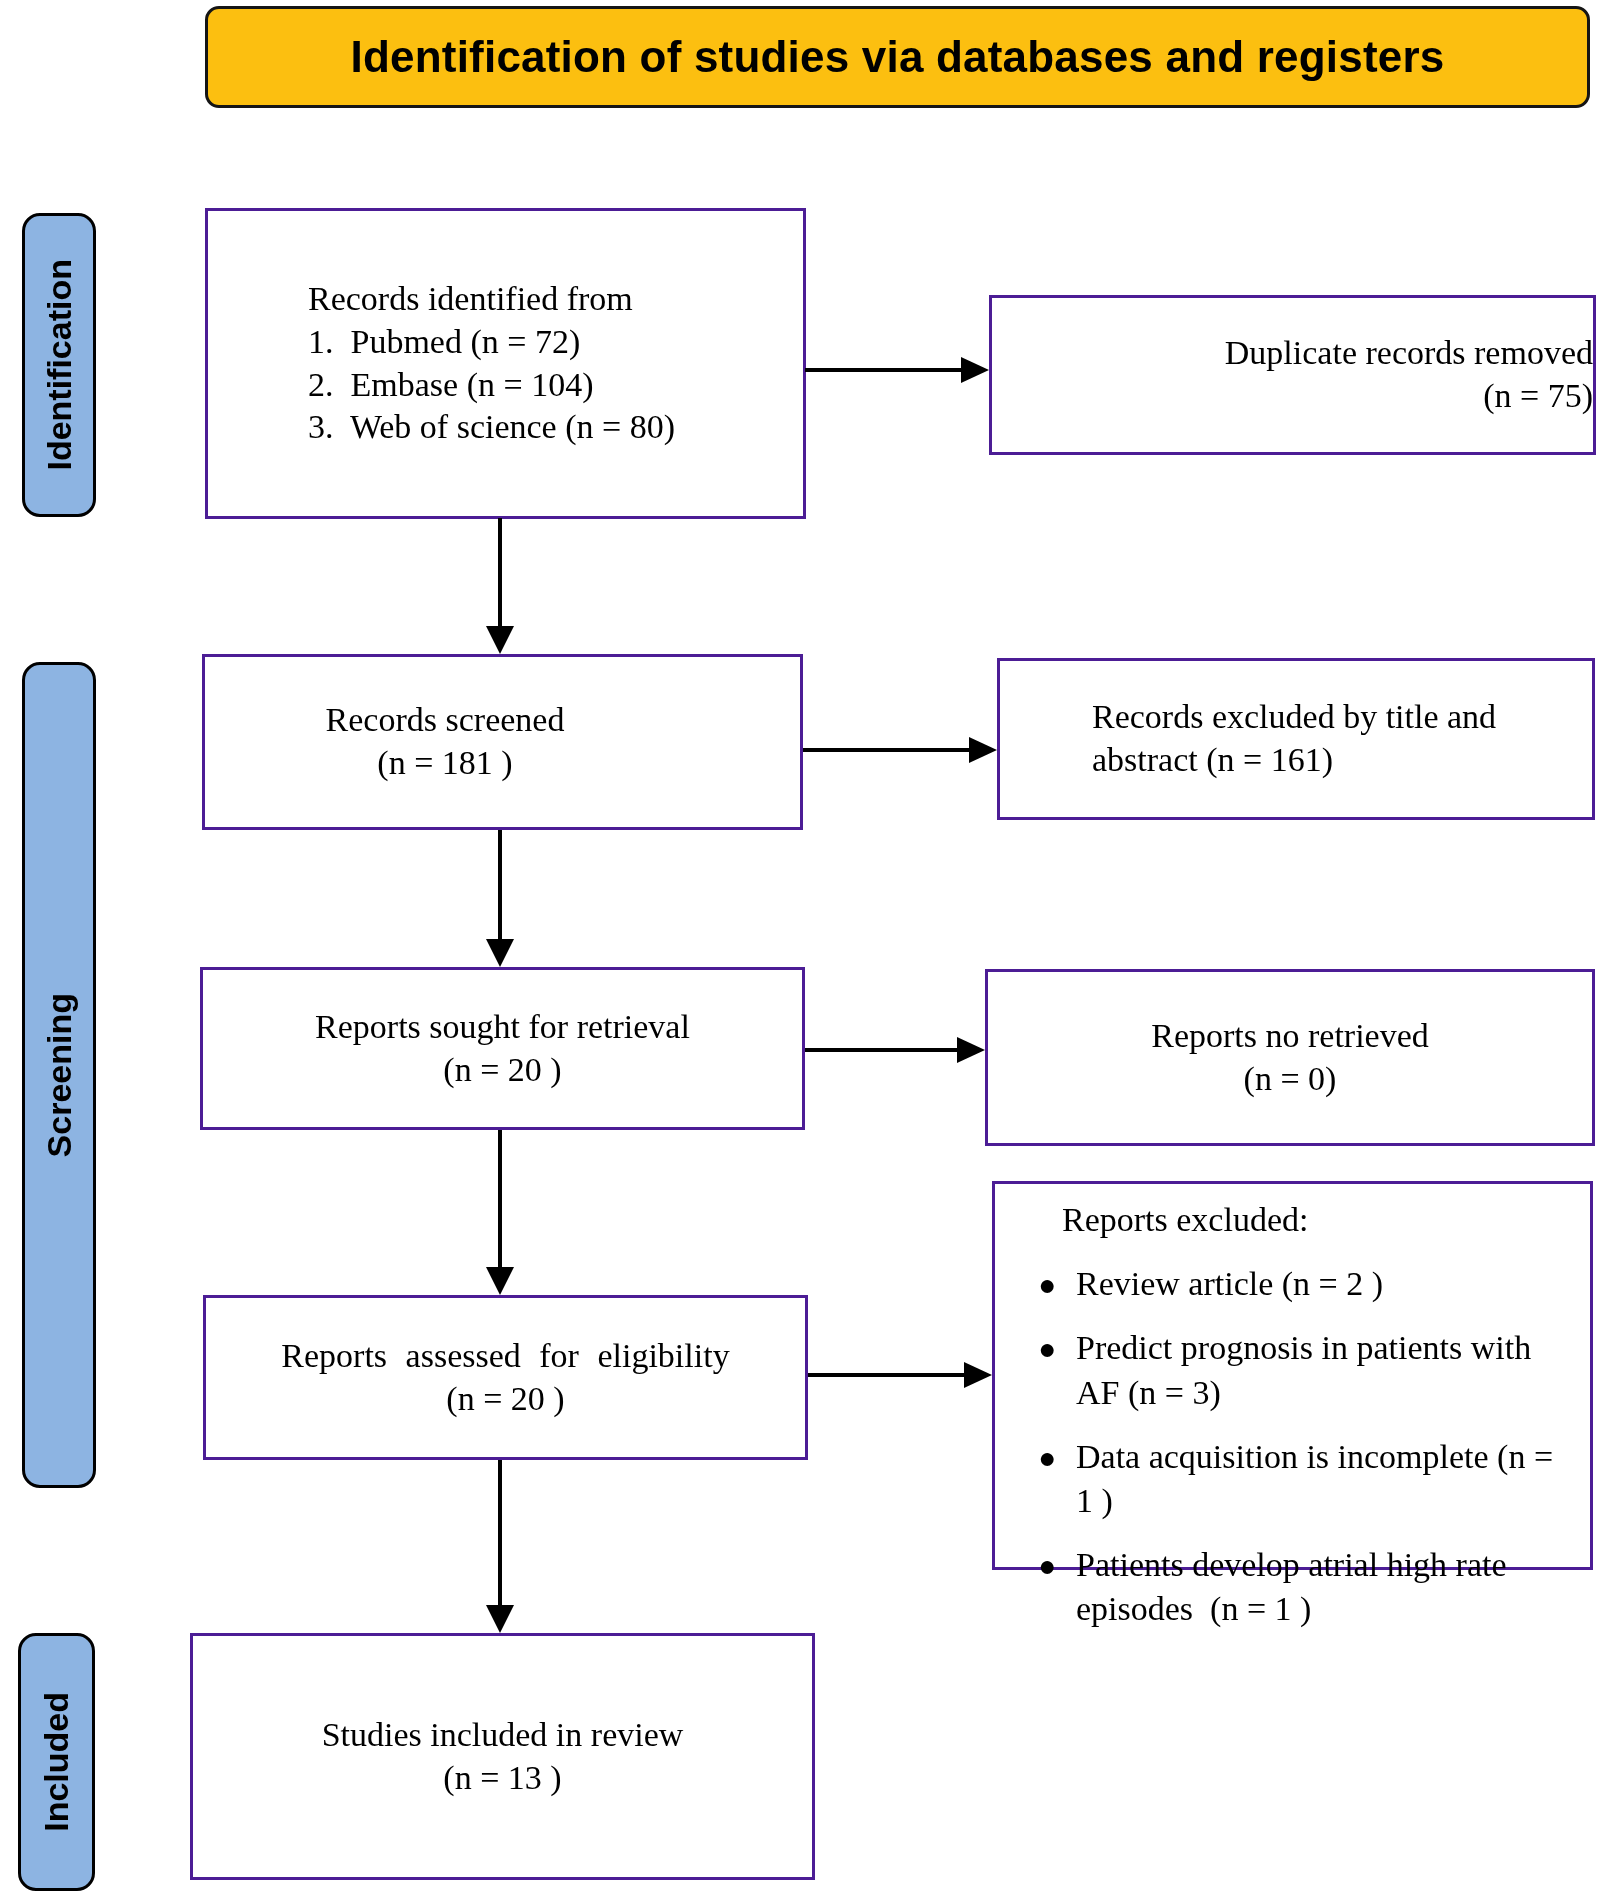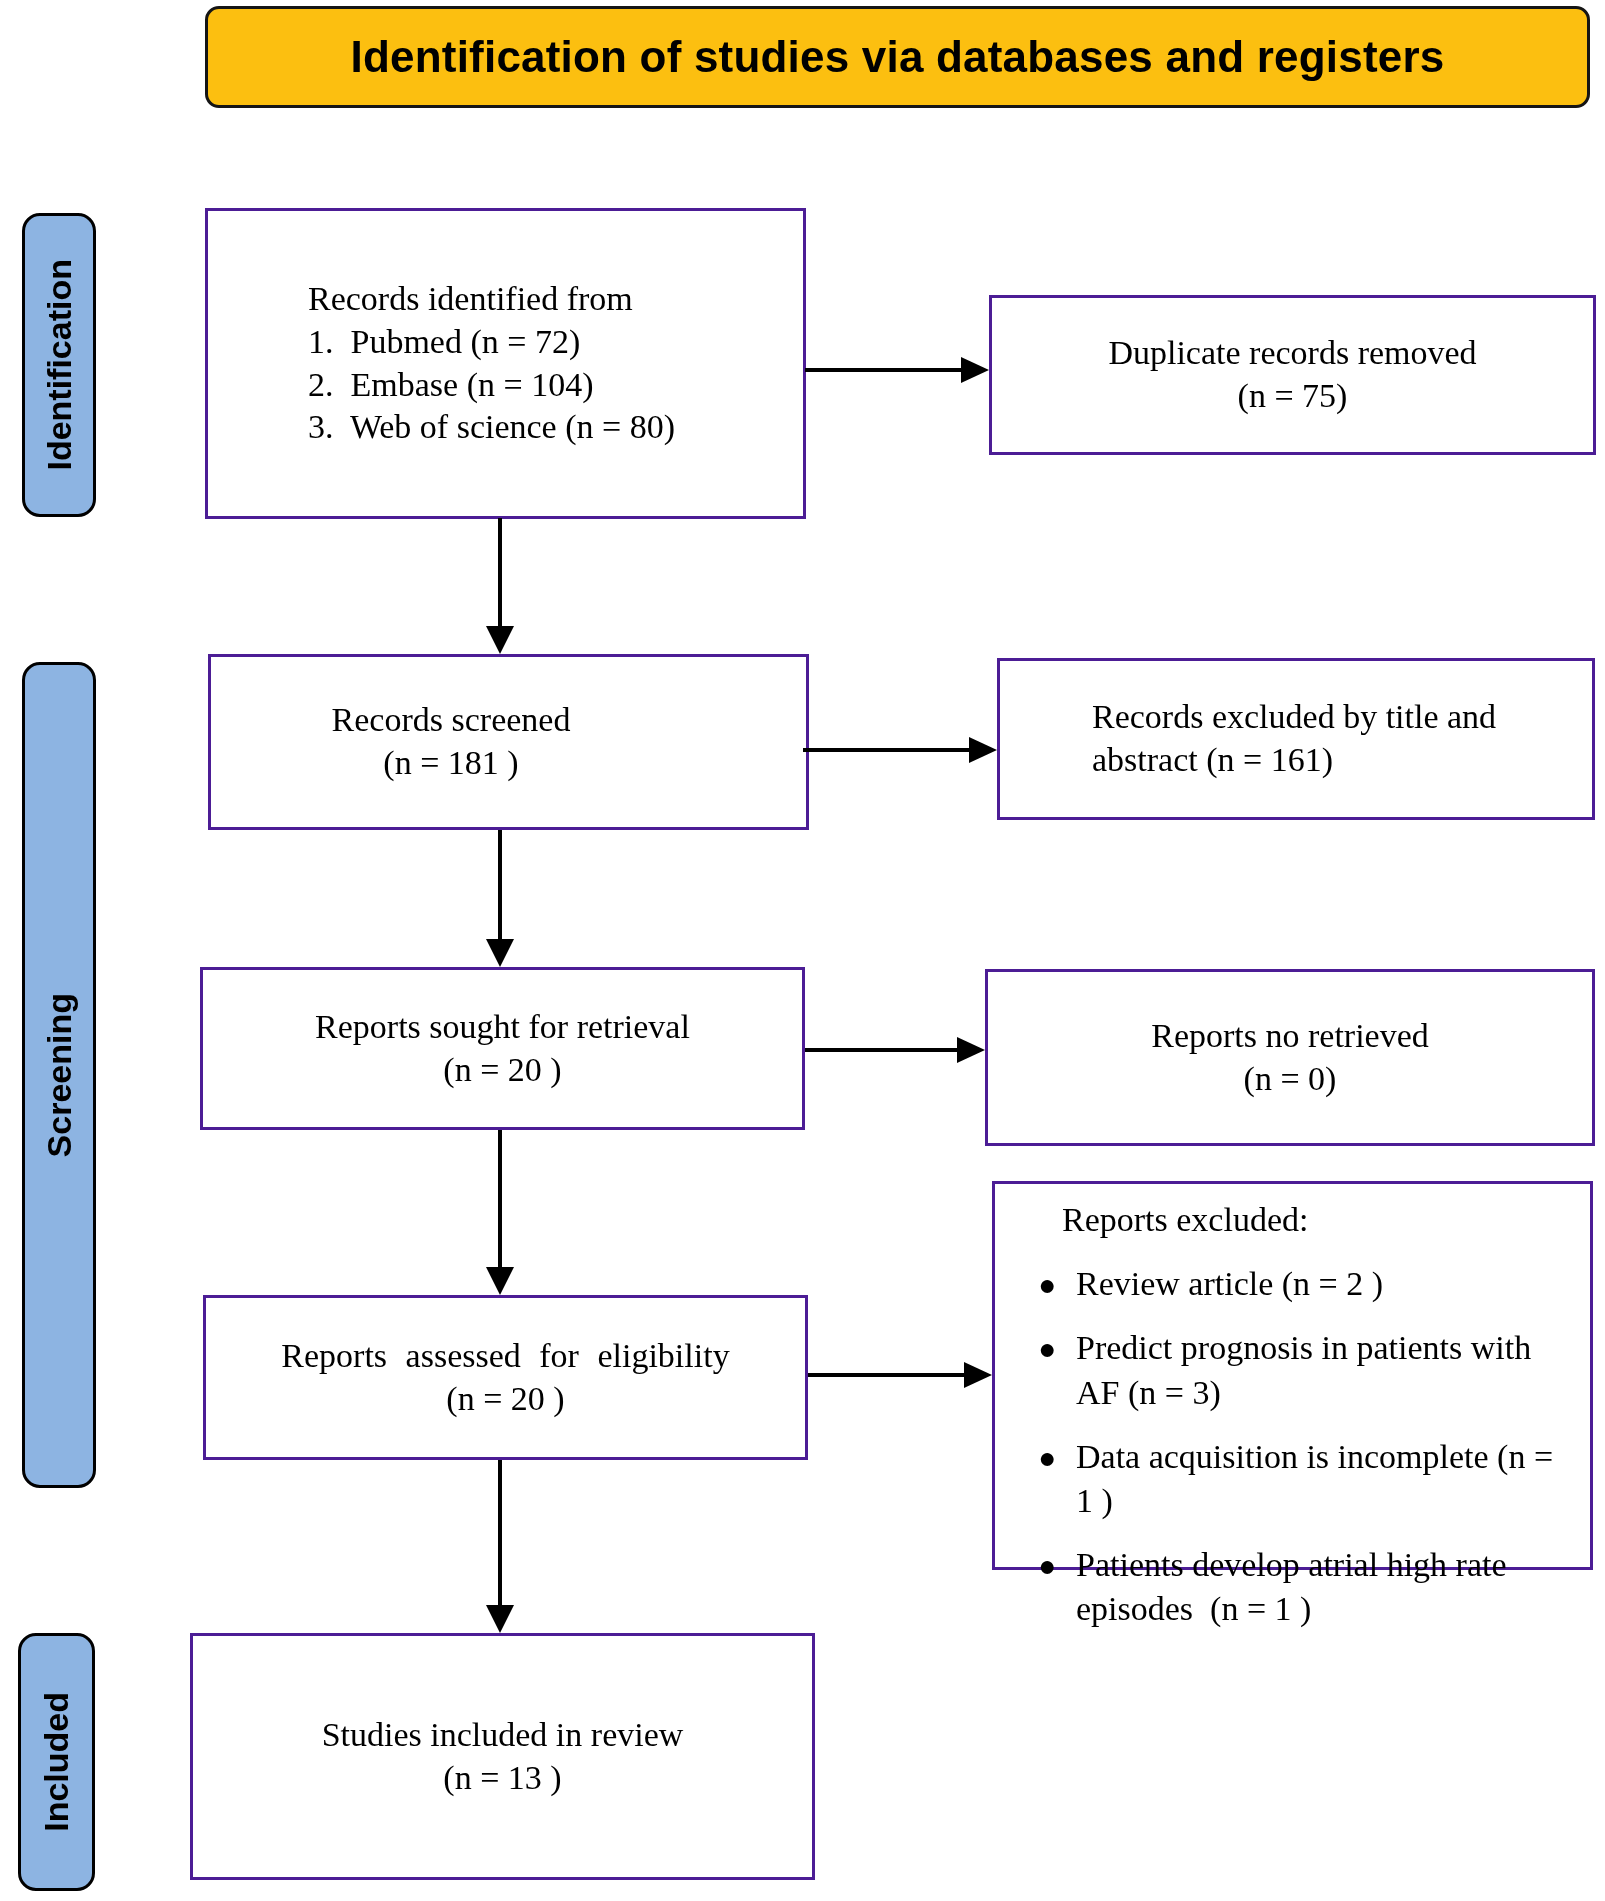--- a/index.html
+++ b/index.html
@@ -48,26 +48,26 @@
   .box{
     position:absolute;
     background:#fff;
     border:3px solid #4c1d95;
     box-sizing:border-box;
     display:flex; flex-direction:column; justify-content:center;
     font-size:34px; line-height:1.26;
   }
   .center{text-align:center;}
   #box-records-identified{left:205px; top:208px; width:601px; height:311px; padding-left:100px; padding-right:10px;}
-  #box-records-screened{left:208px; top:654px; width:601px; height:176px; padding-right:115px;}
+  #box-records-screened{left:202px; top:654px; width:601px; height:176px; padding-right:115px;}
   #box-reports-sought{left:200px; top:967px; width:605px; height:163px;}
   #box-reports-assessed{left:203px; top:1295px; width:605px; height:165px;}
   #box-reports-assessed .spread{word-spacing:10px;}
   #box-studies-included{left:190px; top:1633px; width:625px; height:247px;align-items:center;}
-  #box-duplicates-removed{left:989px; top:295px; width:607px; height:160px;}
+  #box-duplicates-removed{left:989px; top:295px; width:607px; height:160px;align-items:flex-end;}
   #box-records-excluded{left:997px; top:658px; width:598px; height:162px; padding-left:92px;}
   #box-reports-not-retrieved{left:985px; top:953px; width:610px; height:177px;margin-top:16px;}
   #box-reports-excluded{left:992px; top:1181px; width:601px; height:389px; padding:14px 20px 14px 45px; justify-content:flex-start; line-height:1.3;}
   #box-reports-excluded .list-title{margin-left:22px;}
   .bullet-item{position:relative; padding-left:36px;margin-top:20px;}
   .bullet-item .bullet{position:absolute; left:-2px; top:0;}
   .bullet-item .bullet::before{content:"\25CF"; font-size:30px;}
   
   .vline{position:absolute; width:4px; background:#000;}
   .hline{position:absolute; height:4px; background:#000;}

